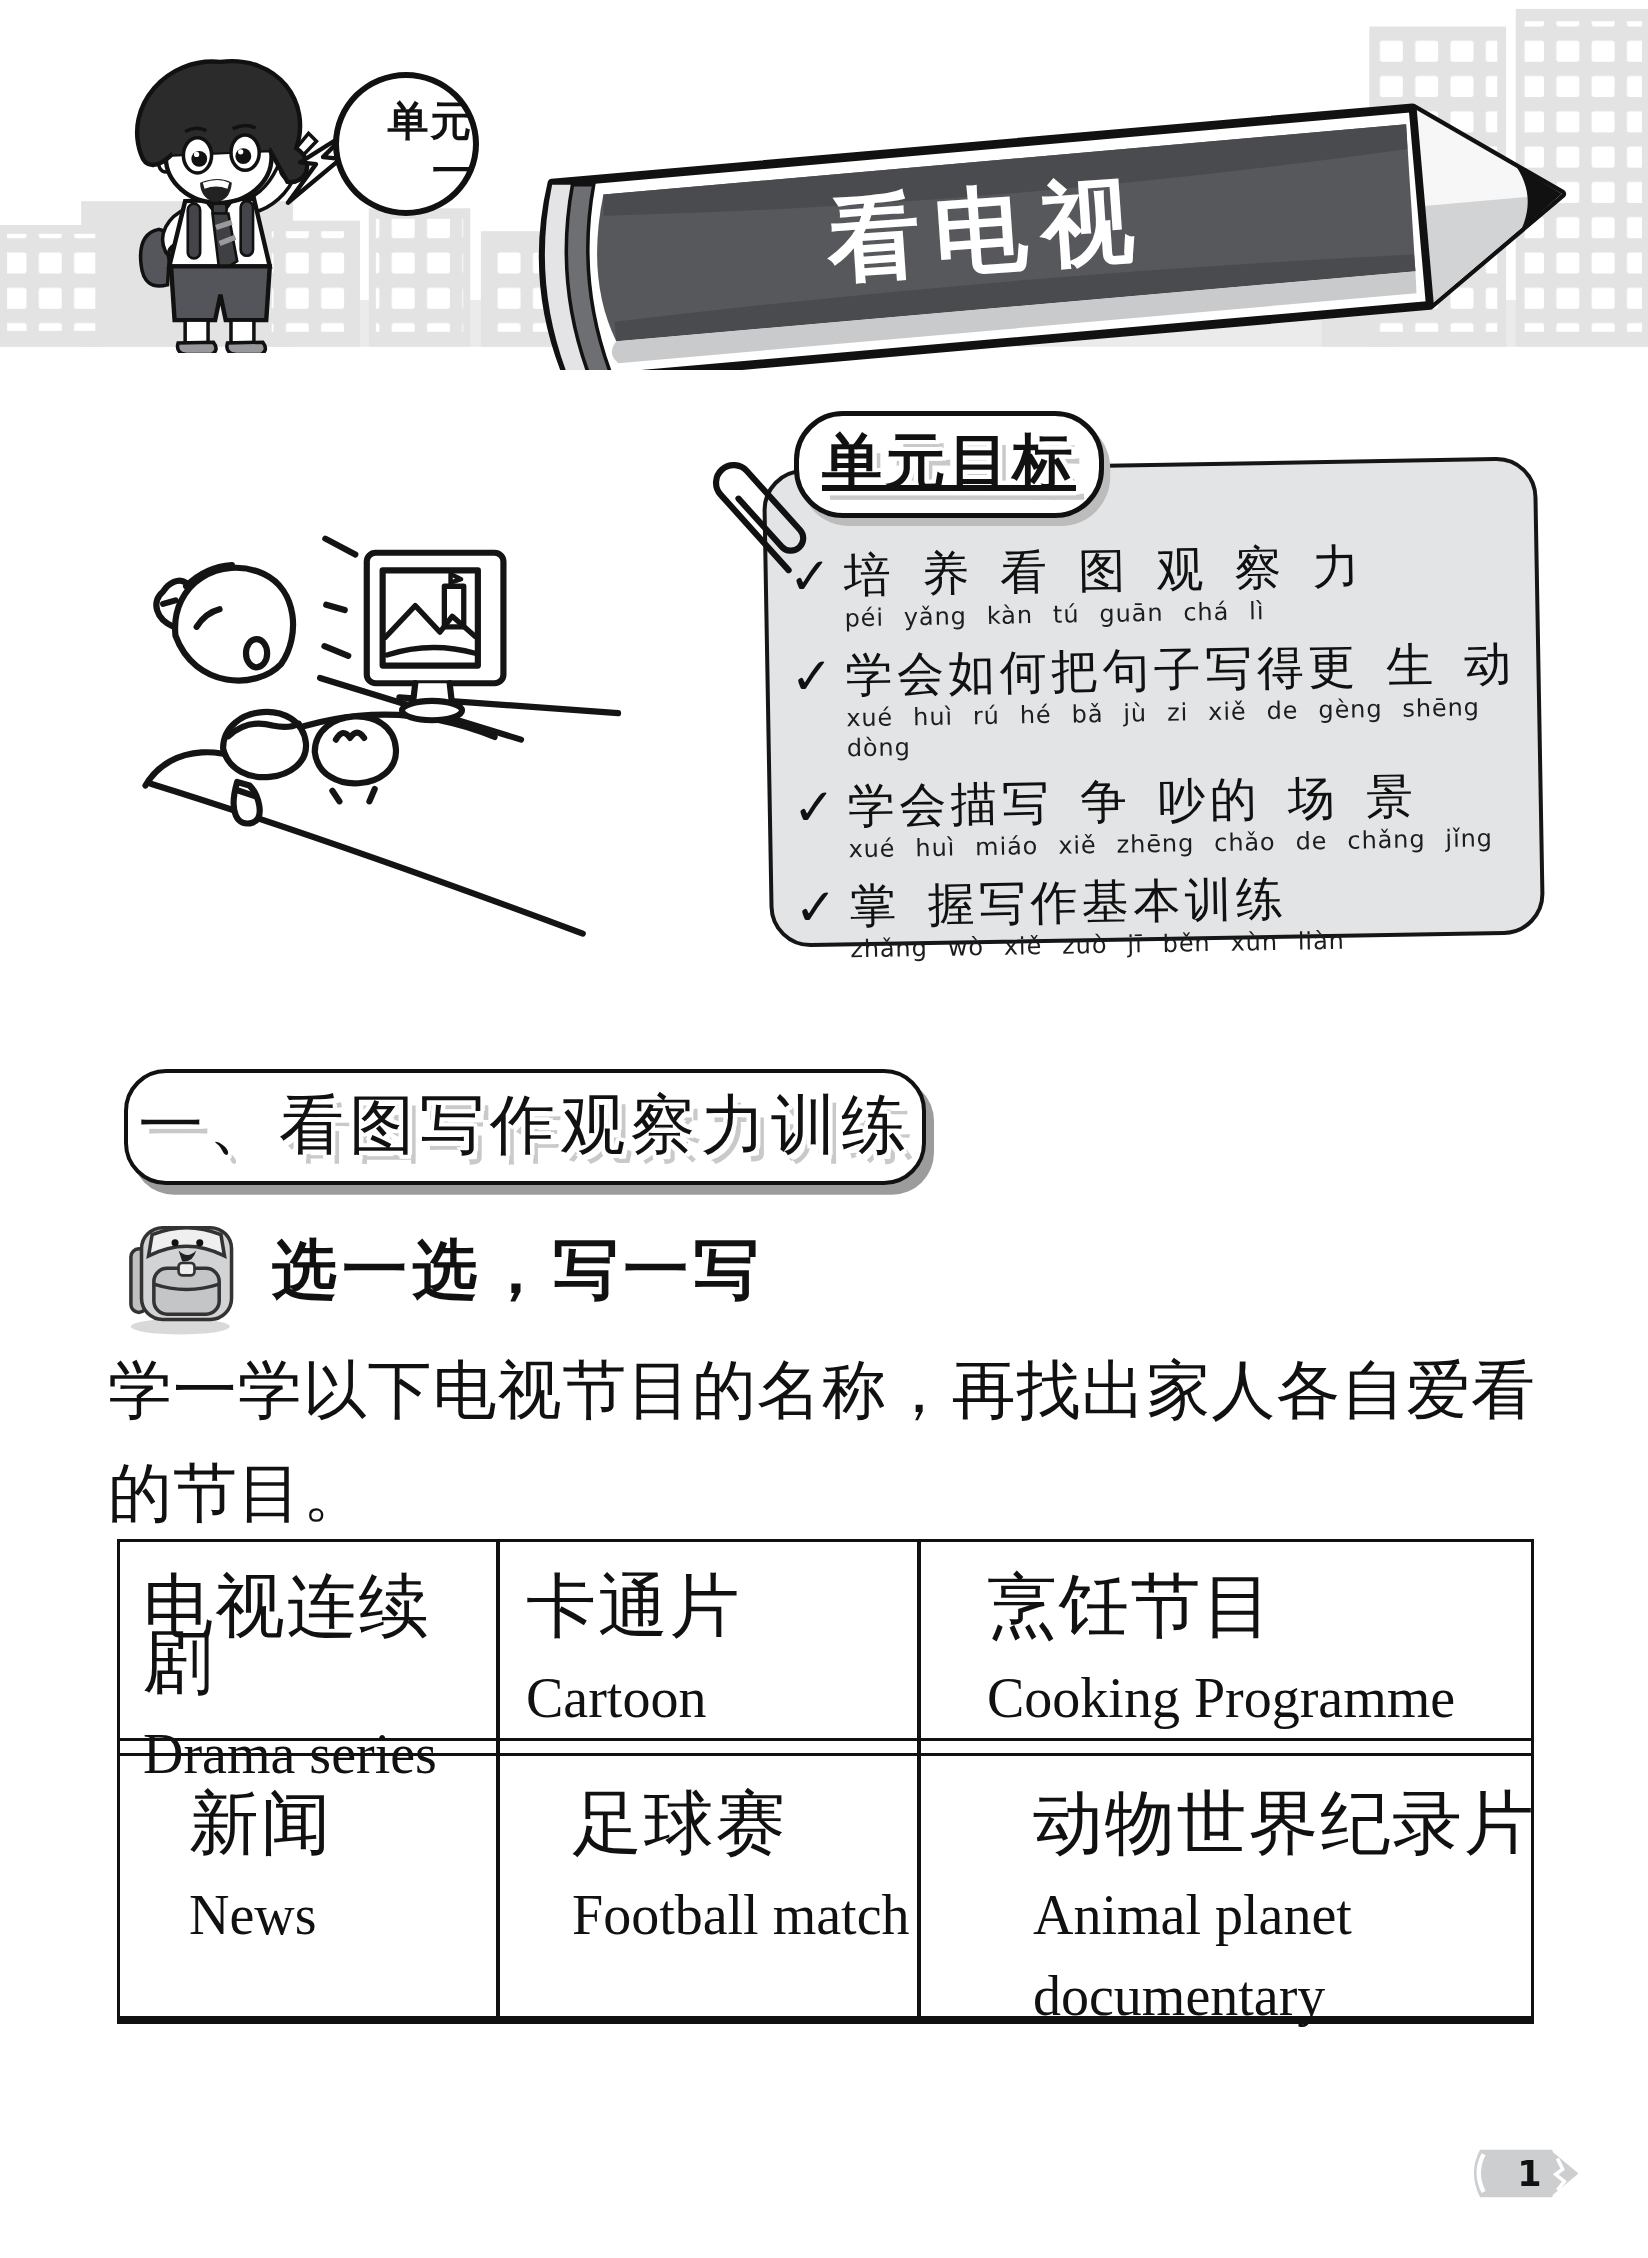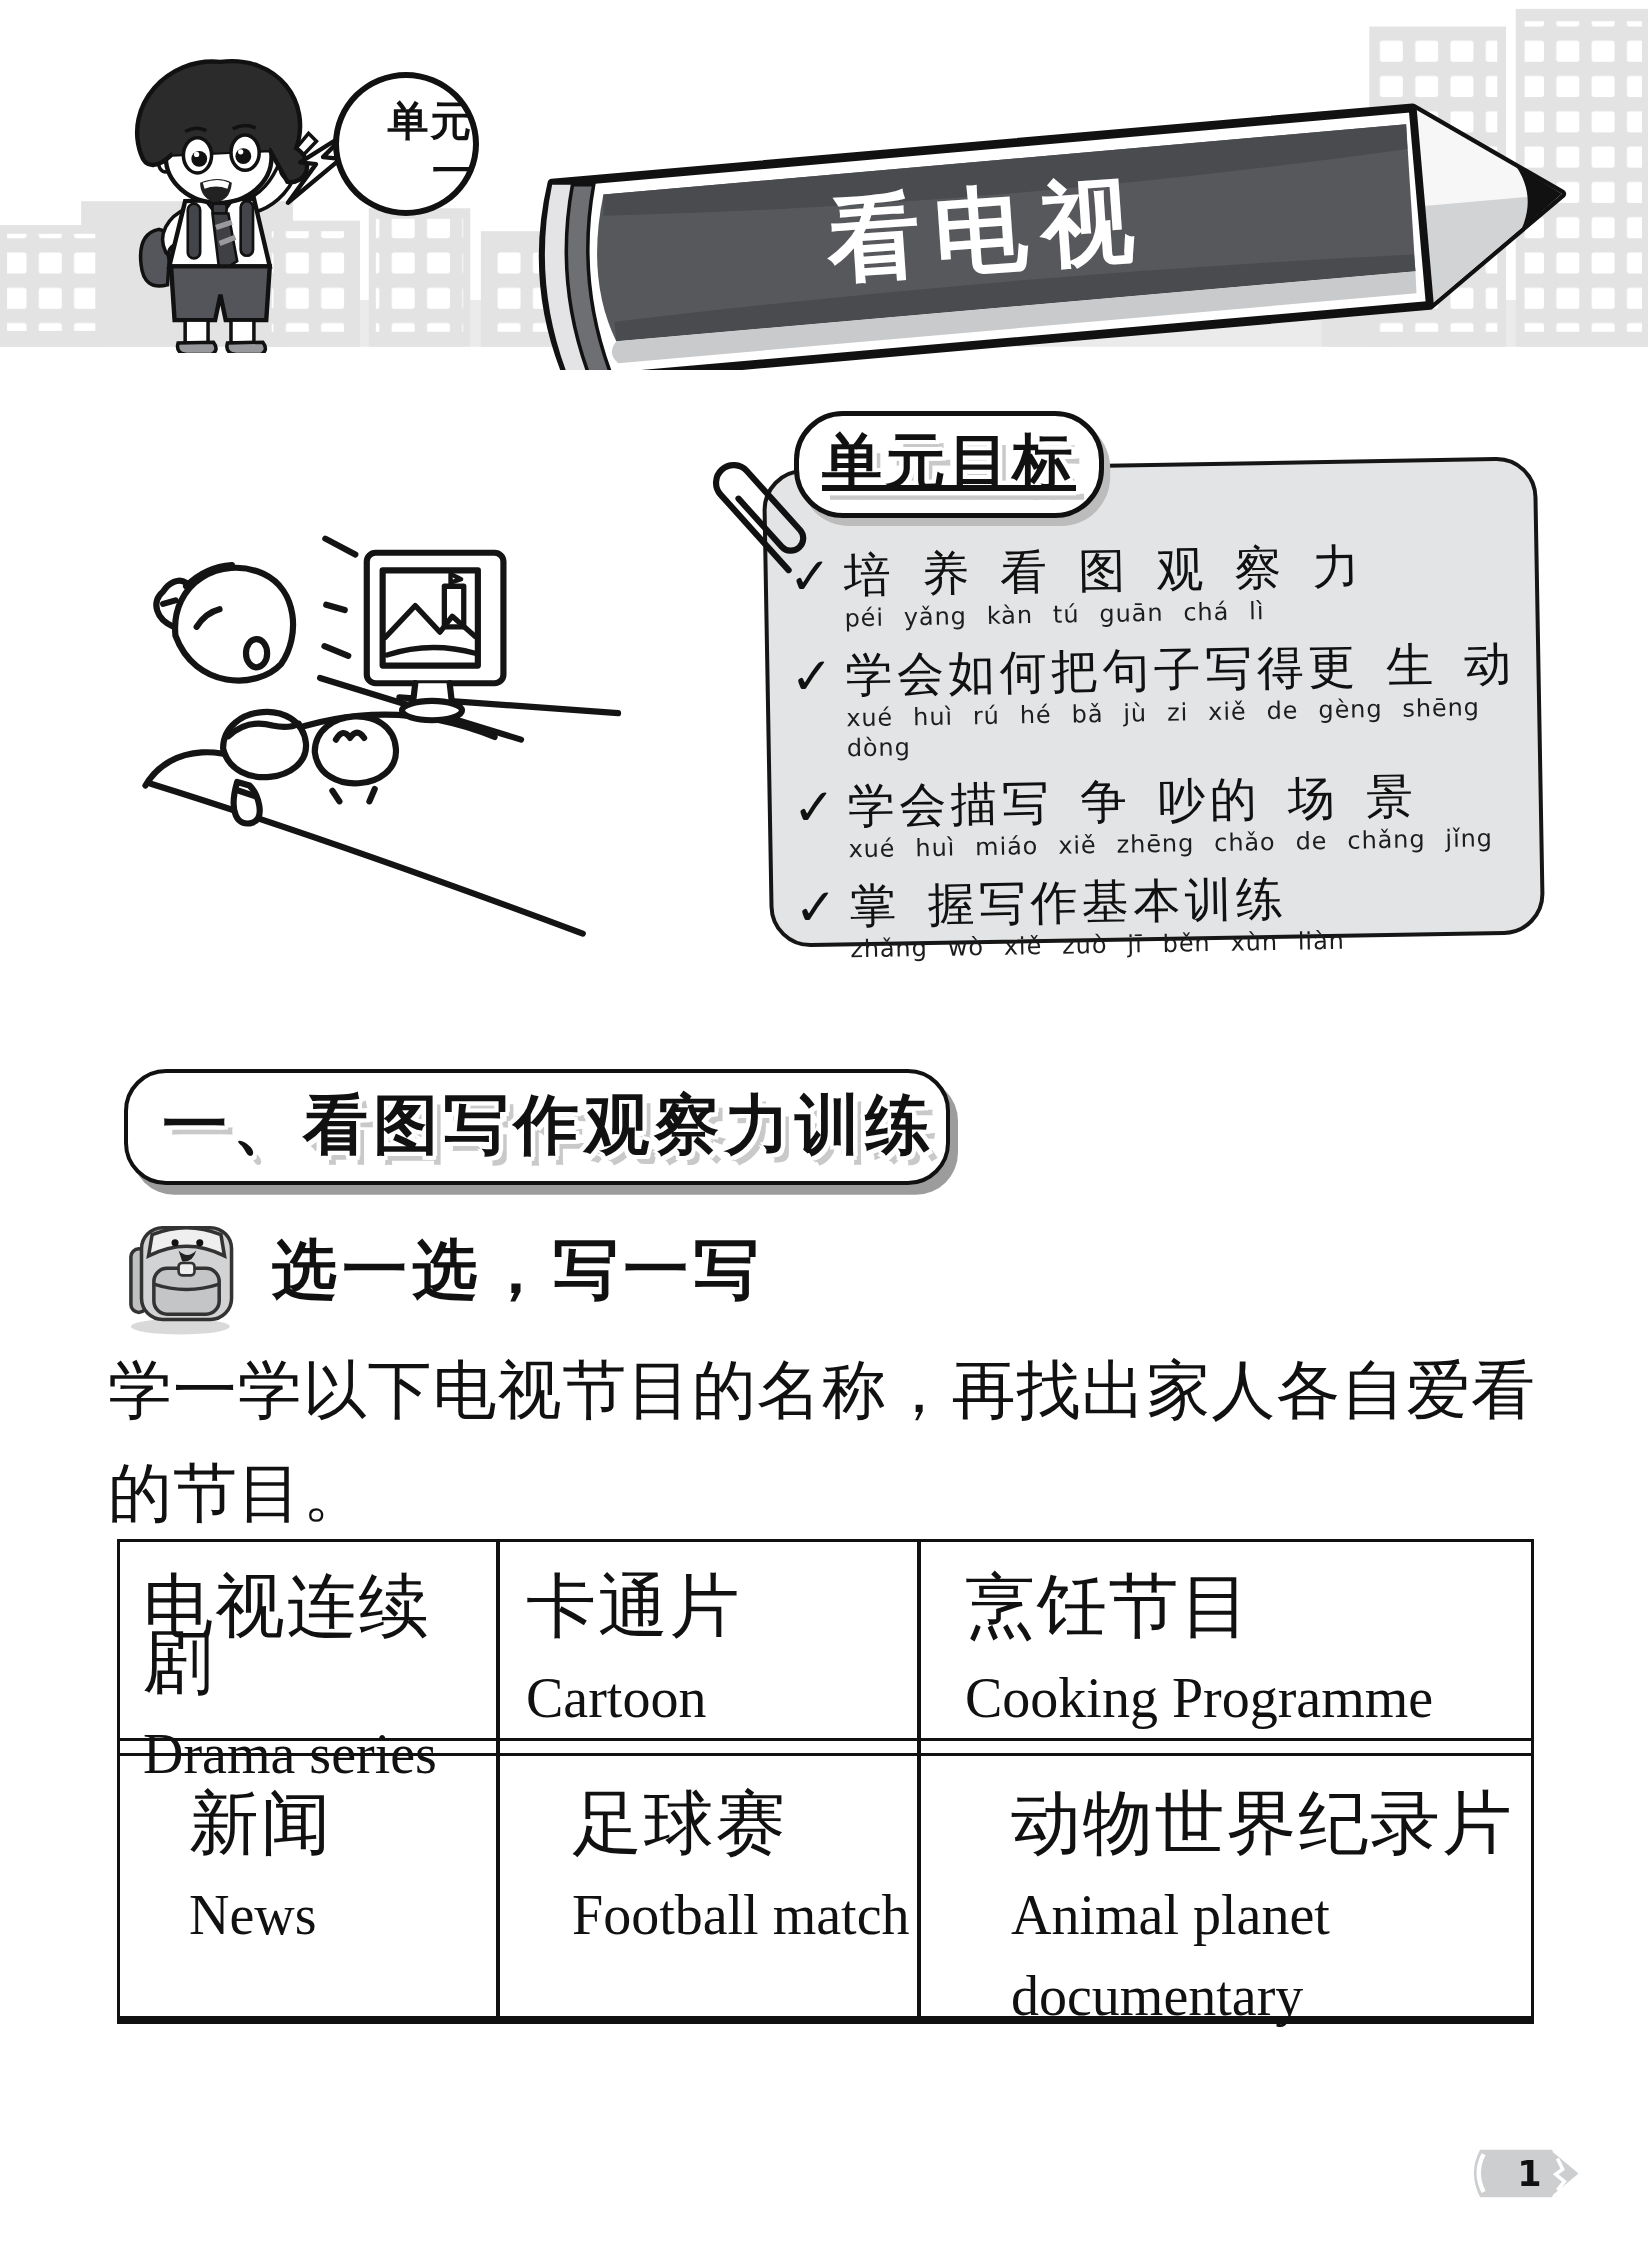--- a/index.html
+++ b/index.html
@@ -37,21 +37,21 @@
   .outl{text-shadow:4.4px 0 0 #fff,-4.4px 0 0 #fff,0 4.4px 0 #fff,0 -4.4px 0 #fff,
        3.5px 3.5px 0 #fff,-3.5px 3.5px 0 #fff,3.5px -3.5px 0 #fff,-3.5px -3.5px 0 #fff,8px 8.8px 0 #c9c9c9;}
   #paperclip{left:706px;top:434px;z-index:7;}
 
   
   #tv-scene{left:124px;top:521px;}
 
   
   #section-box{left:124px;top:1069px;width:794px;height:108px;background:#fff;border:4.4px solid #111;
       border-radius:42px;box-shadow:8px 9.7px 0 #9c9c9c;text-align:center;line-height:104px;
-      font-size:65px;font-weight:700;letter-spacing:5.3px;padding-left:24px;}
+      font-size:65px;font-weight:400;letter-spacing:5.3px;}
 
   
   #backpack{left:122px;top:1210px;}
   #activity-heading{left:272px;top:1226px;font-size:65px;font-weight:bold;letter-spacing:5.3px;
       font-family:"Liberation Sans",sans-serif;}
 
   
   #intro{left:108px;top:1339px;width:1438px;font-family:"Liberation Serif",serif;font-size:64px;
       line-height:103px;letter-spacing:0.9px;}
   #intro .ln{white-space:nowrap;}
@@ -60,21 +60,21 @@
   #tv-table{left:117px;top:1539px;width:1411px;height:474px;border:3.5px solid #111;
       border-bottom-width:8px;}
   .vline{position:absolute;top:0;bottom:0;width:3.5px;background:#111;}
   #vline1{left:376px;} #vline2{left:797px;}
   #row-divider{position:absolute;left:0;right:0;top:196px;height:11.5px;
       border-top:3.5px solid #111;border-bottom:3.5px solid #111;}
   .cell{position:absolute;font-family:"Liberation Serif",serif;}
   .cell .zh{font-size:70px;line-height:56px;margin-bottom:23px;letter-spacing:1.8px;}
   .cell .en{font-size:56px;line-height:81px;}
   .r1{top:37px;} .r2{top:254px;margin-left:46px;}
-  .c1{left:23px;width:335px;} .c2{left:406px;width:375px;} .c3{left:845px;width:547px;}
+  .c1{left:23px;width:335px;} .c2{left:406px;width:375px;} .c3{left:867px;width:547px;}
 
   
   #page-badge{left:1466px;top:2146px;}
   #page-num{left:1510px;top:2154px;width:39px;text-align:center;font-size:35px;font-weight:bold;
       font-family:"DejaVu Sans",sans-serif;z-index:3;}
 </style>
 </head>
 <body>
 
 <div id="page">

